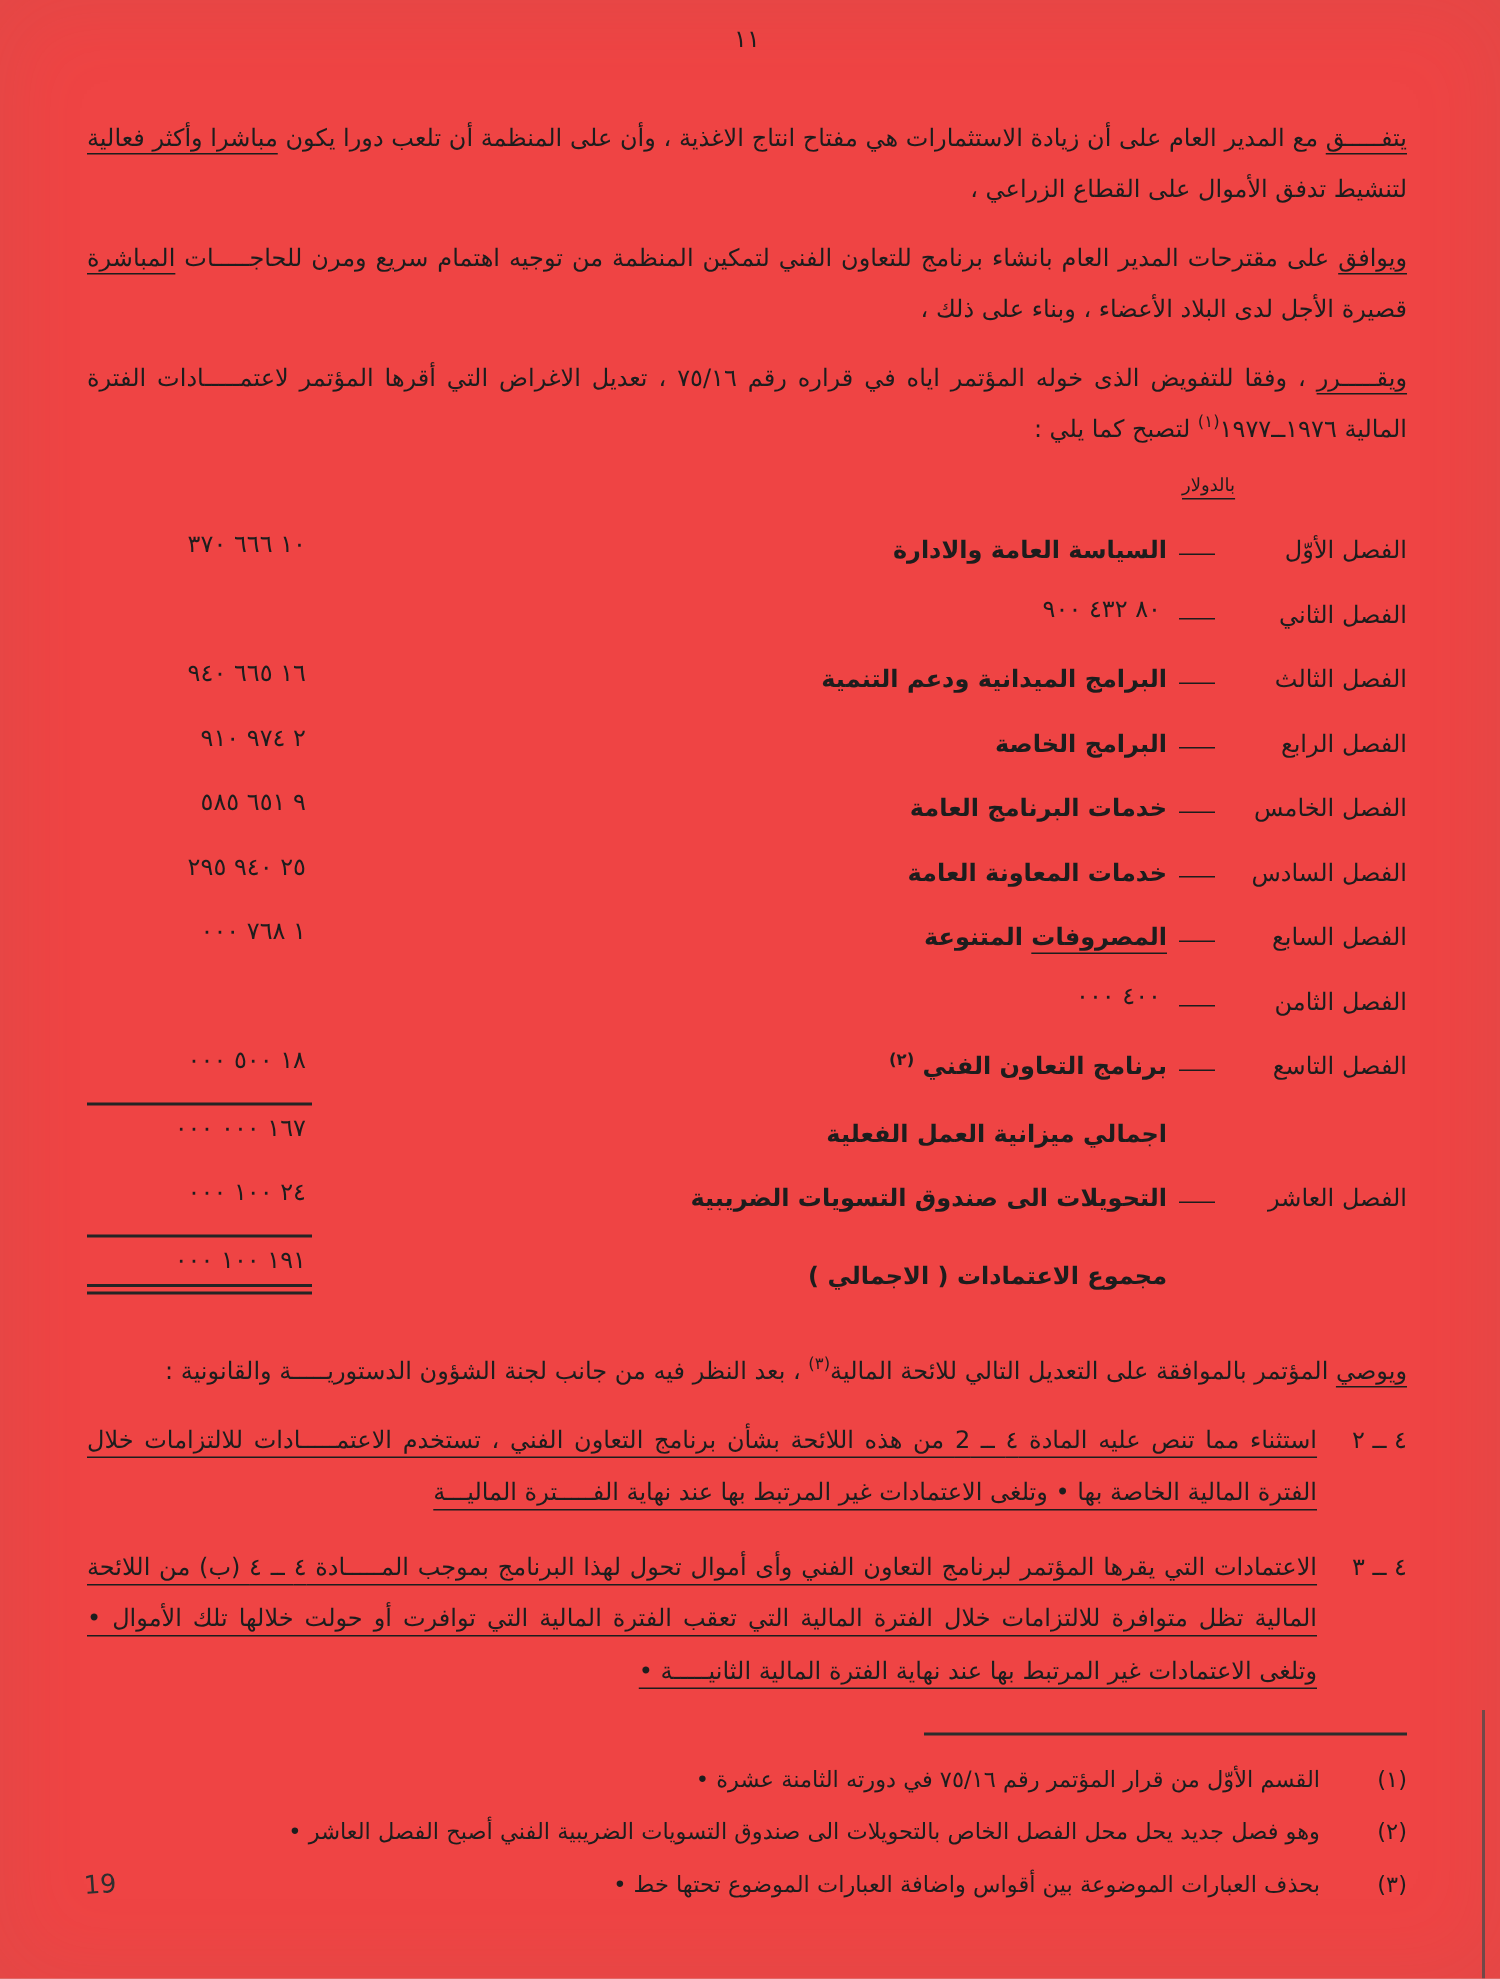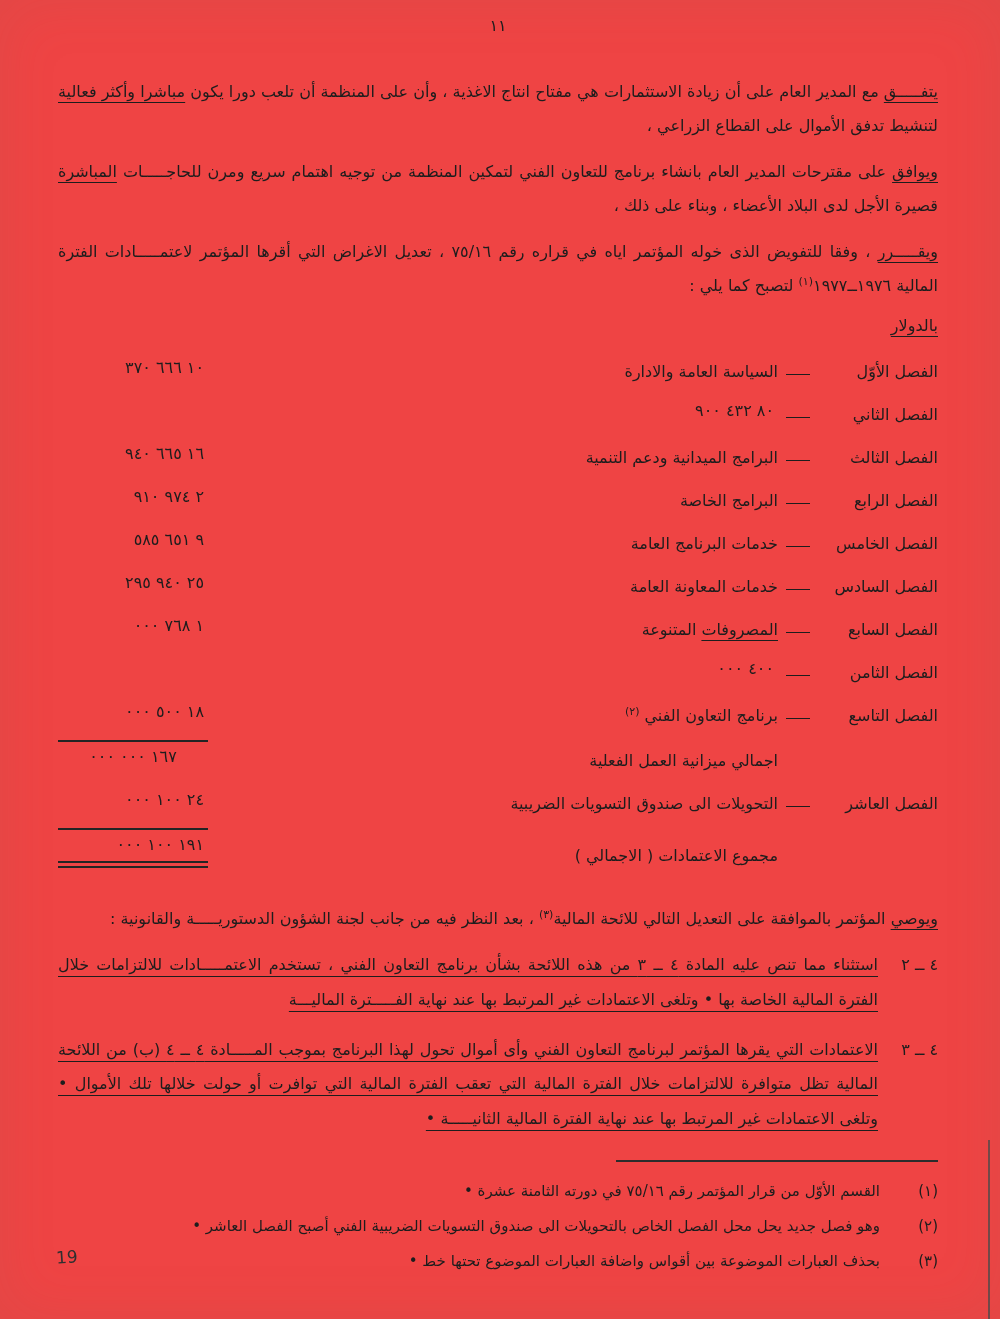--- a/index.html
+++ b/index.html
@@ -10,29 +10,29 @@
     padding:16px 62px 0 58px;
     box-shadow:inset 0 0 60px rgba(120,110,90,0.12);
   }
   .page-num-top { text-align:center; font-size:16px; margin-bottom:40px; letter-spacing:2px; }
   .para { font-size:16px; line-height:2.1; text-align:justify; margin-bottom:13px; }
   .u { text-decoration:underline; text-underline-offset:5px; text-decoration-thickness:1.4px; }
   sup { font-size:11px; line-height:0; }
 
   
   .budget-table { margin:10px 0 22px; }
-  .currency-header { width:150px; margin-bottom:18px; text-align:right; font-size:16px; }
+  .currency-header { width:150px; margin-bottom:18px; text-align:left; font-size:12px; }
   .trow { display:flex; align-items:flex-end; margin-bottom:12px; font-size:16px; line-height:1.5; }
   .chapter { width:124px; flex-shrink:0;text-align:right; }
   .dash { width:36px; flex-shrink:0; position:relative; height:22px; }
   .dash::after { content:""; position:absolute; right:4px; left:8px; top:55%; border-top:1.7px solid #1d1d1d; }
   .no-chapter .dash::after { display:none; }
-  .desc { flex:1; }
+  .desc { flex:1;font-weight:bold; }
   .amount { width:150px; flex-shrink:0; direction:ltr; text-align:right; padding:3px 4px 4px; white-space:nowrap; }
-  .amount.rule-top { border-top:2px solid #242424;text-align:center; }
+  .amount.rule-top { border-top:2px solid #242424; }
   .amount.rule-total { border-top:2px solid #242424; border-bottom:7px double #242424; }
 
   
   .rec-para { margin-top:34px; }
   .amendment { display:flex; font-size:16px; line-height:2.15; margin-bottom:16px; }
   .amend-num { width:60px; flex-shrink:0; }
   .amend-text { flex:1; text-align:justify; text-decoration:underline; text-underline-offset:6px; text-decoration-thickness:1.3px; }
 
   
   .footnotes { margin-top:24px; font-size:15px; }
@@ -131,21 +131,21 @@
         <span class="dash"></span>
         <span class="desc">مجموع الاعتمادات ( الاجمالي )</span>
         <span class="amount rule-total">١٩١ ١٠٠ ٠٠٠</span>
     </div>
   </div>
 
   <p class="para rec-para"><span class="u">ويوصي</span><span> المؤتمر بالموافقة على التعديل التالي للائحة المالية</span><sup>(٣)</sup><span> ، بعد النظر فيه من جانب لجنة الشؤون الدستوريـــــة والقانونية :</span></p>
 
   <div class="amendment">
     <span class="amend-num">٤ ــ ٢</span>
-    <div class="amend-text">استثناء مما تنص عليه المادة ٤ ــ ٣ من هذه اللائحة بشأن برنامج التعاون الفني ، تستخدم الاعتمـــــادات للالتزامات خلال الفترة المالية الخاصة بها • وتلغى الاعتمادات غير المرتبط بها عند نهاية الفـــــترة الماليـــة</div>
+    <div class="amend-text">استثناء مما تنص عليه المادة ٤ ــ 2 من هذه اللائحة بشأن برنامج التعاون الفني ، تستخدم الاعتمـــــادات للالتزامات خلال الفترة المالية الخاصة بها • وتلغى الاعتمادات غير المرتبط بها عند نهاية الفـــــترة الماليـــة</div>
   </div>
 
   <div class="amendment">
     <span class="amend-num">٤ ــ ٣</span>
     <div class="amend-text">الاعتمادات التي يقرها المؤتمر لبرنامج التعاون الفني وأى أموال تحول لهذا البرنامج بموجب المـــــادة ٤ ــ ٤ (ب) من اللائحة المالية تظل متوافرة للالتزامات خلال الفترة المالية التي تعقب الفترة المالية التي توافرت أو حولت خلالها تلك الأموال • وتلغى الاعتمادات غير المرتبط بها عند نهاية الفترة المالية الثانيـــــة •</div>
   </div>
 
   <div class="footnotes">
     <div class="fn-rule"></div>
     <div class="footnote">

